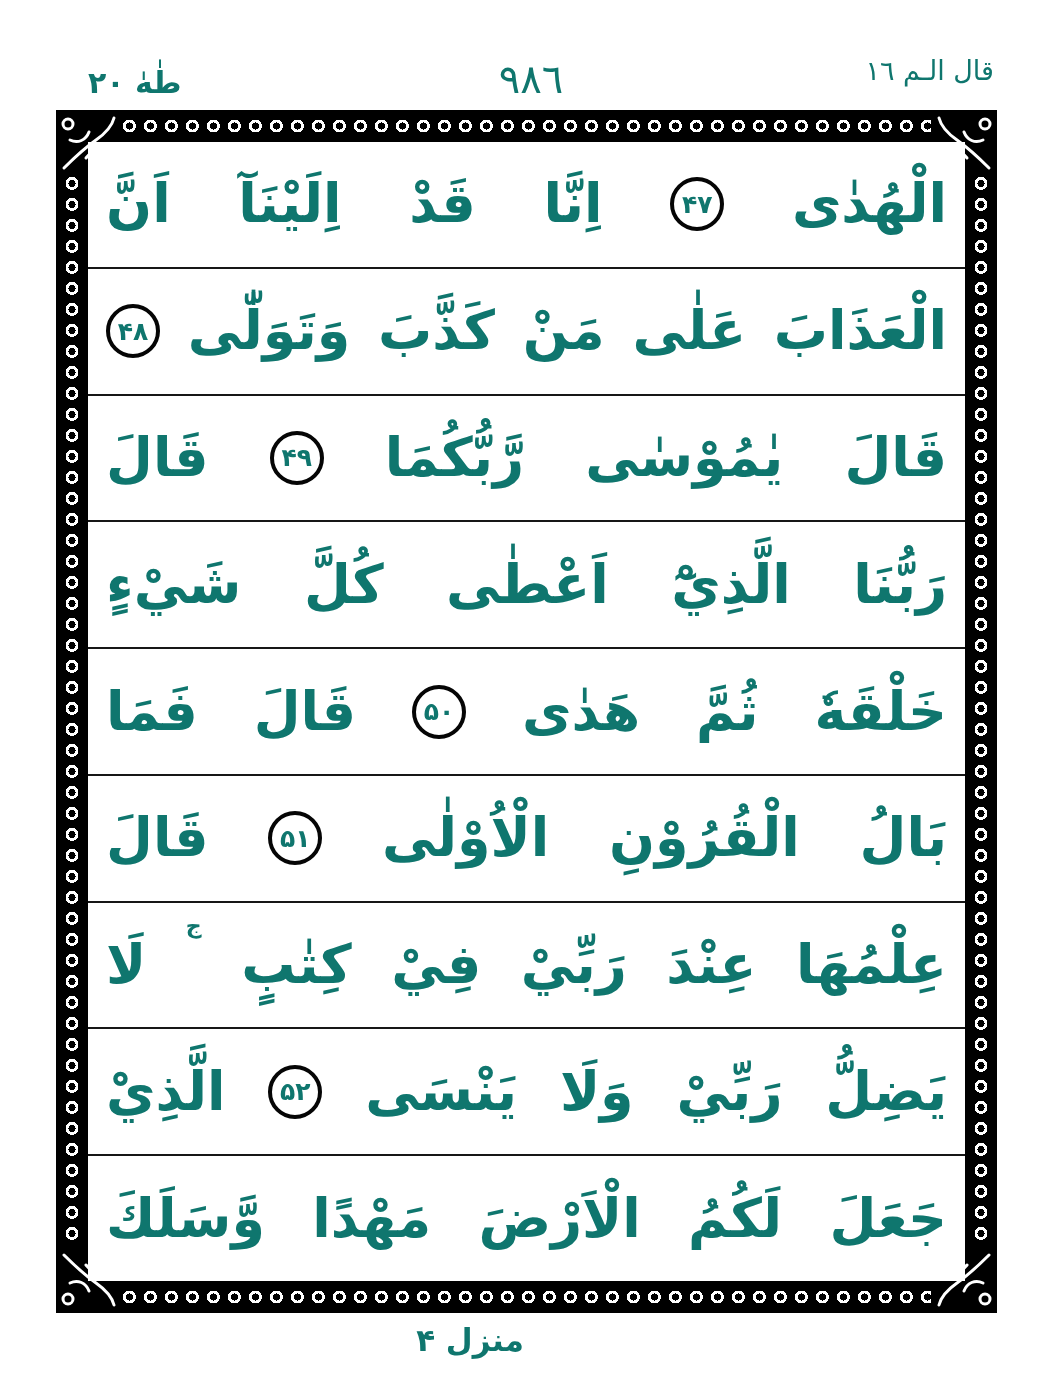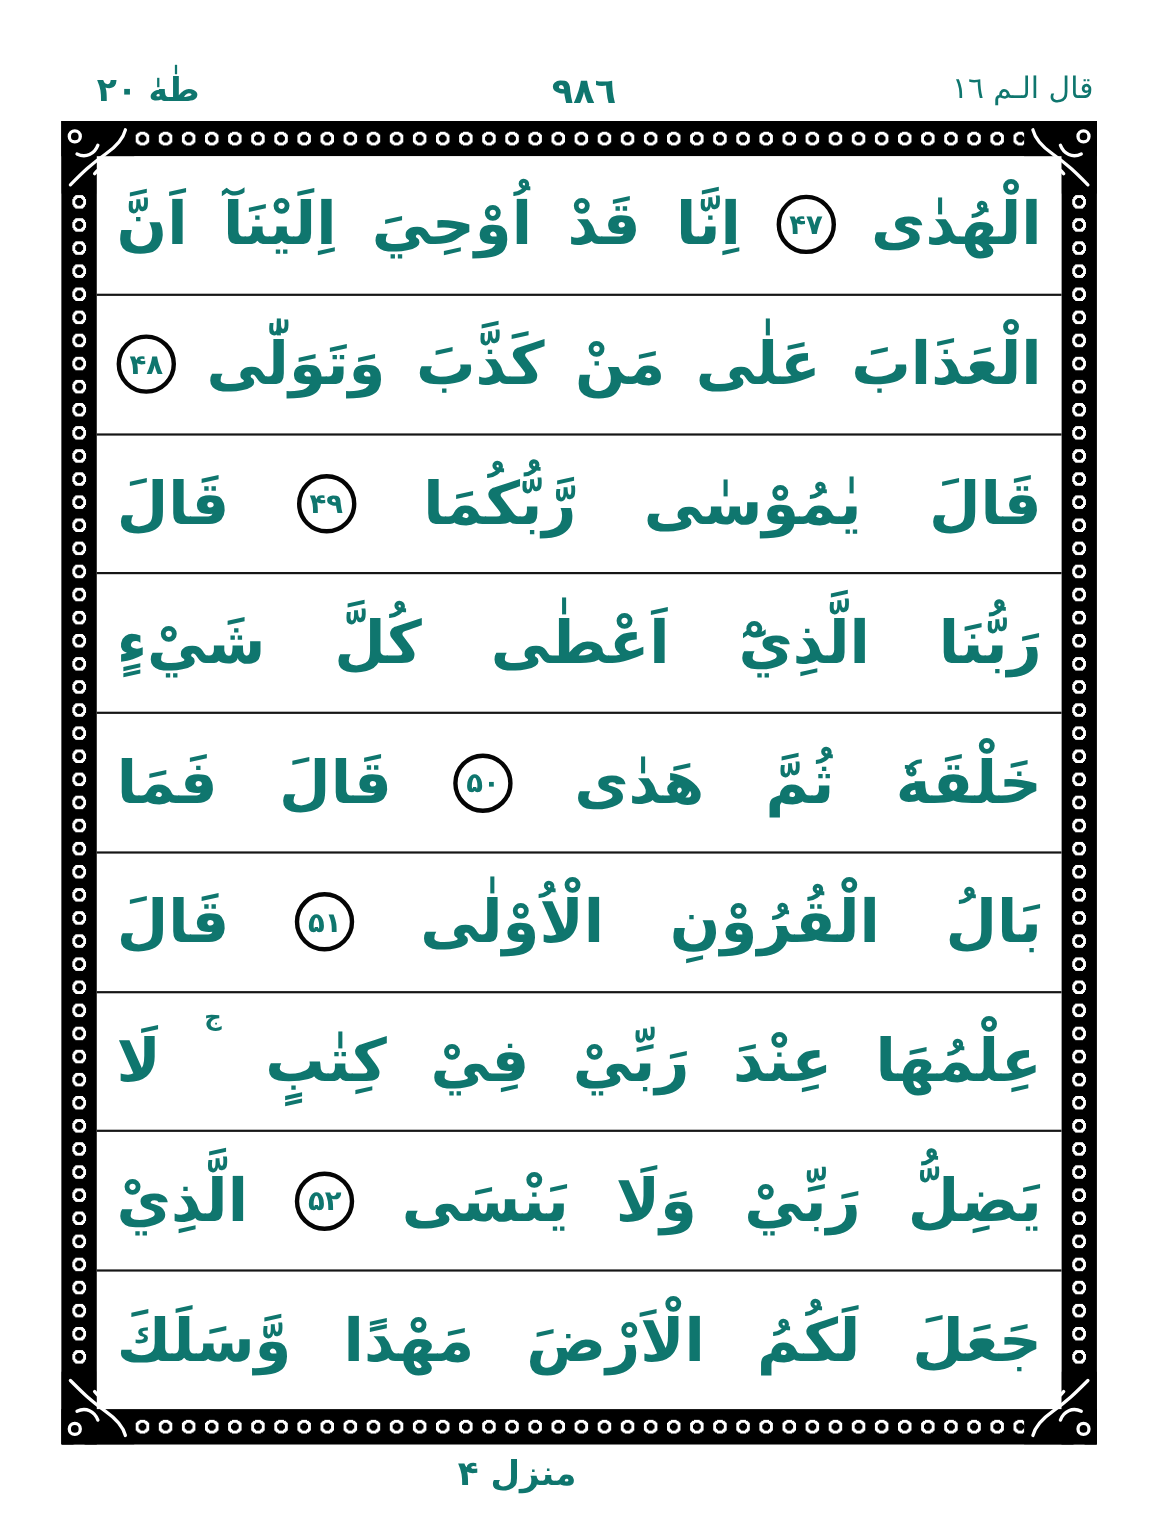--- a/index.html
+++ b/index.html
@@ -14,24 +14,24 @@
   
   .header{
     position:absolute;top:44px;left:60px;right:48px;height:60px;
   }
   .hdr-left{
     position:absolute;left:28px;bottom:4px;
     font-size:30px;font-weight:bold;direction:rtl;
   }
   .hdr-center{
     position:absolute;left:50%;transform:translateX(-50%);bottom:2px;
-    font-size:32px;font-weight:bold;letter-spacing:2px;
+    font-size:40px;font-weight:normal;letter-spacing:2px;
   }
   .hdr-right{
-    position:absolute;right:8px;bottom:8px;
+    position:absolute;right:8px;bottom:18px;
     font-size:27px;direction:rtl;
   }
   
   .frame{
     position:absolute;left:56px;top:110px;width:941px;height:1203px;
     background:#fff;
   }
   .band{position:absolute;background-color:#000;}
   .band-top,.band-bottom{
     left:0;right:0;height:32px;
@@ -154,21 +154,20 @@
         </g>
       </svg>
     </div>
 
     <div class="text-area" id="text-area">
         <div class="line" dir="rtl">
           <span class="word">الْهُدٰى</span>
           <span class="verse-circle">۴۷</span>
           <span class="word">اِنَّا</span>
           <span class="word">قَدْ</span>
-          <span class="word">اُوْحِيَ</span>
           <span class="word">اِلَيْنَآ</span>
           <span class="word">اَنَّ</span>
         </div>
         <div class="line" dir="rtl">
           <span class="word">الْعَذَابَ</span>
           <span class="word">عَلٰى</span>
           <span class="word">مَنْ</span>
           <span class="word">كَذَّبَ</span>
           <span class="word">وَتَوَلّٰى</span>
           <span class="verse-circle">۴۸</span>

